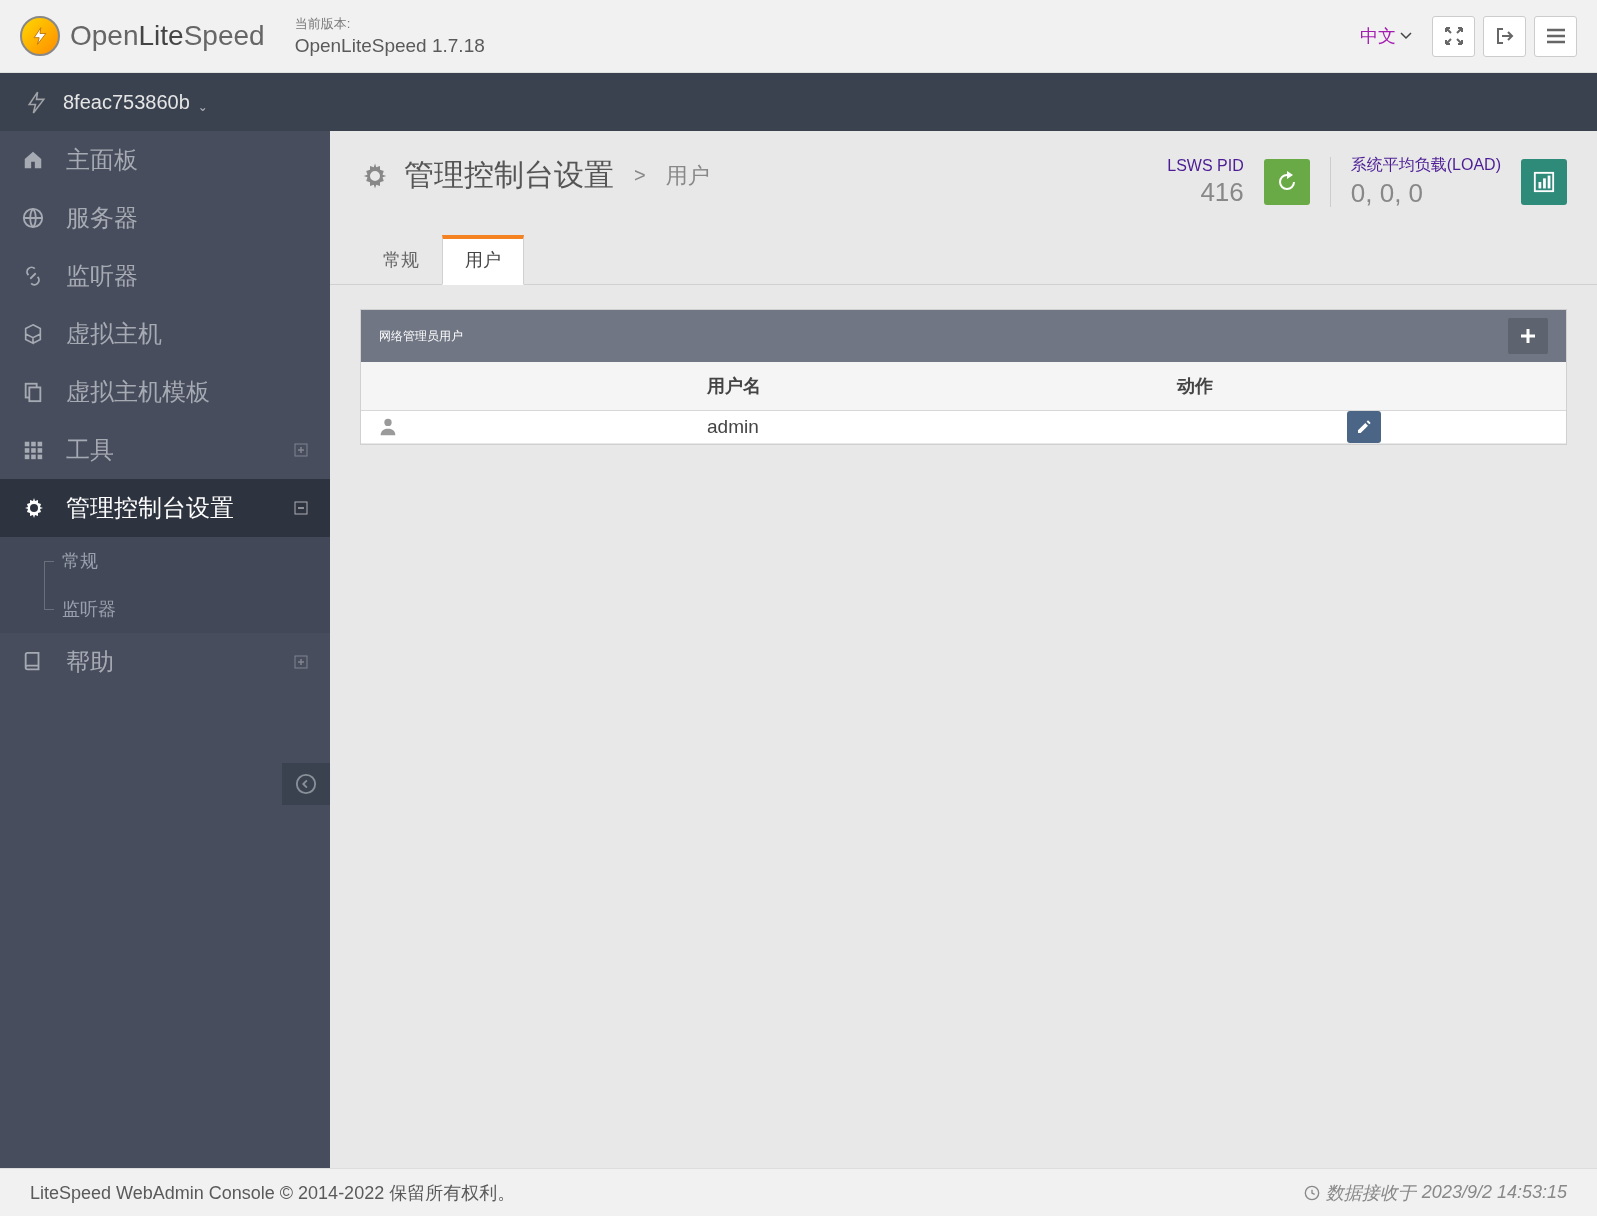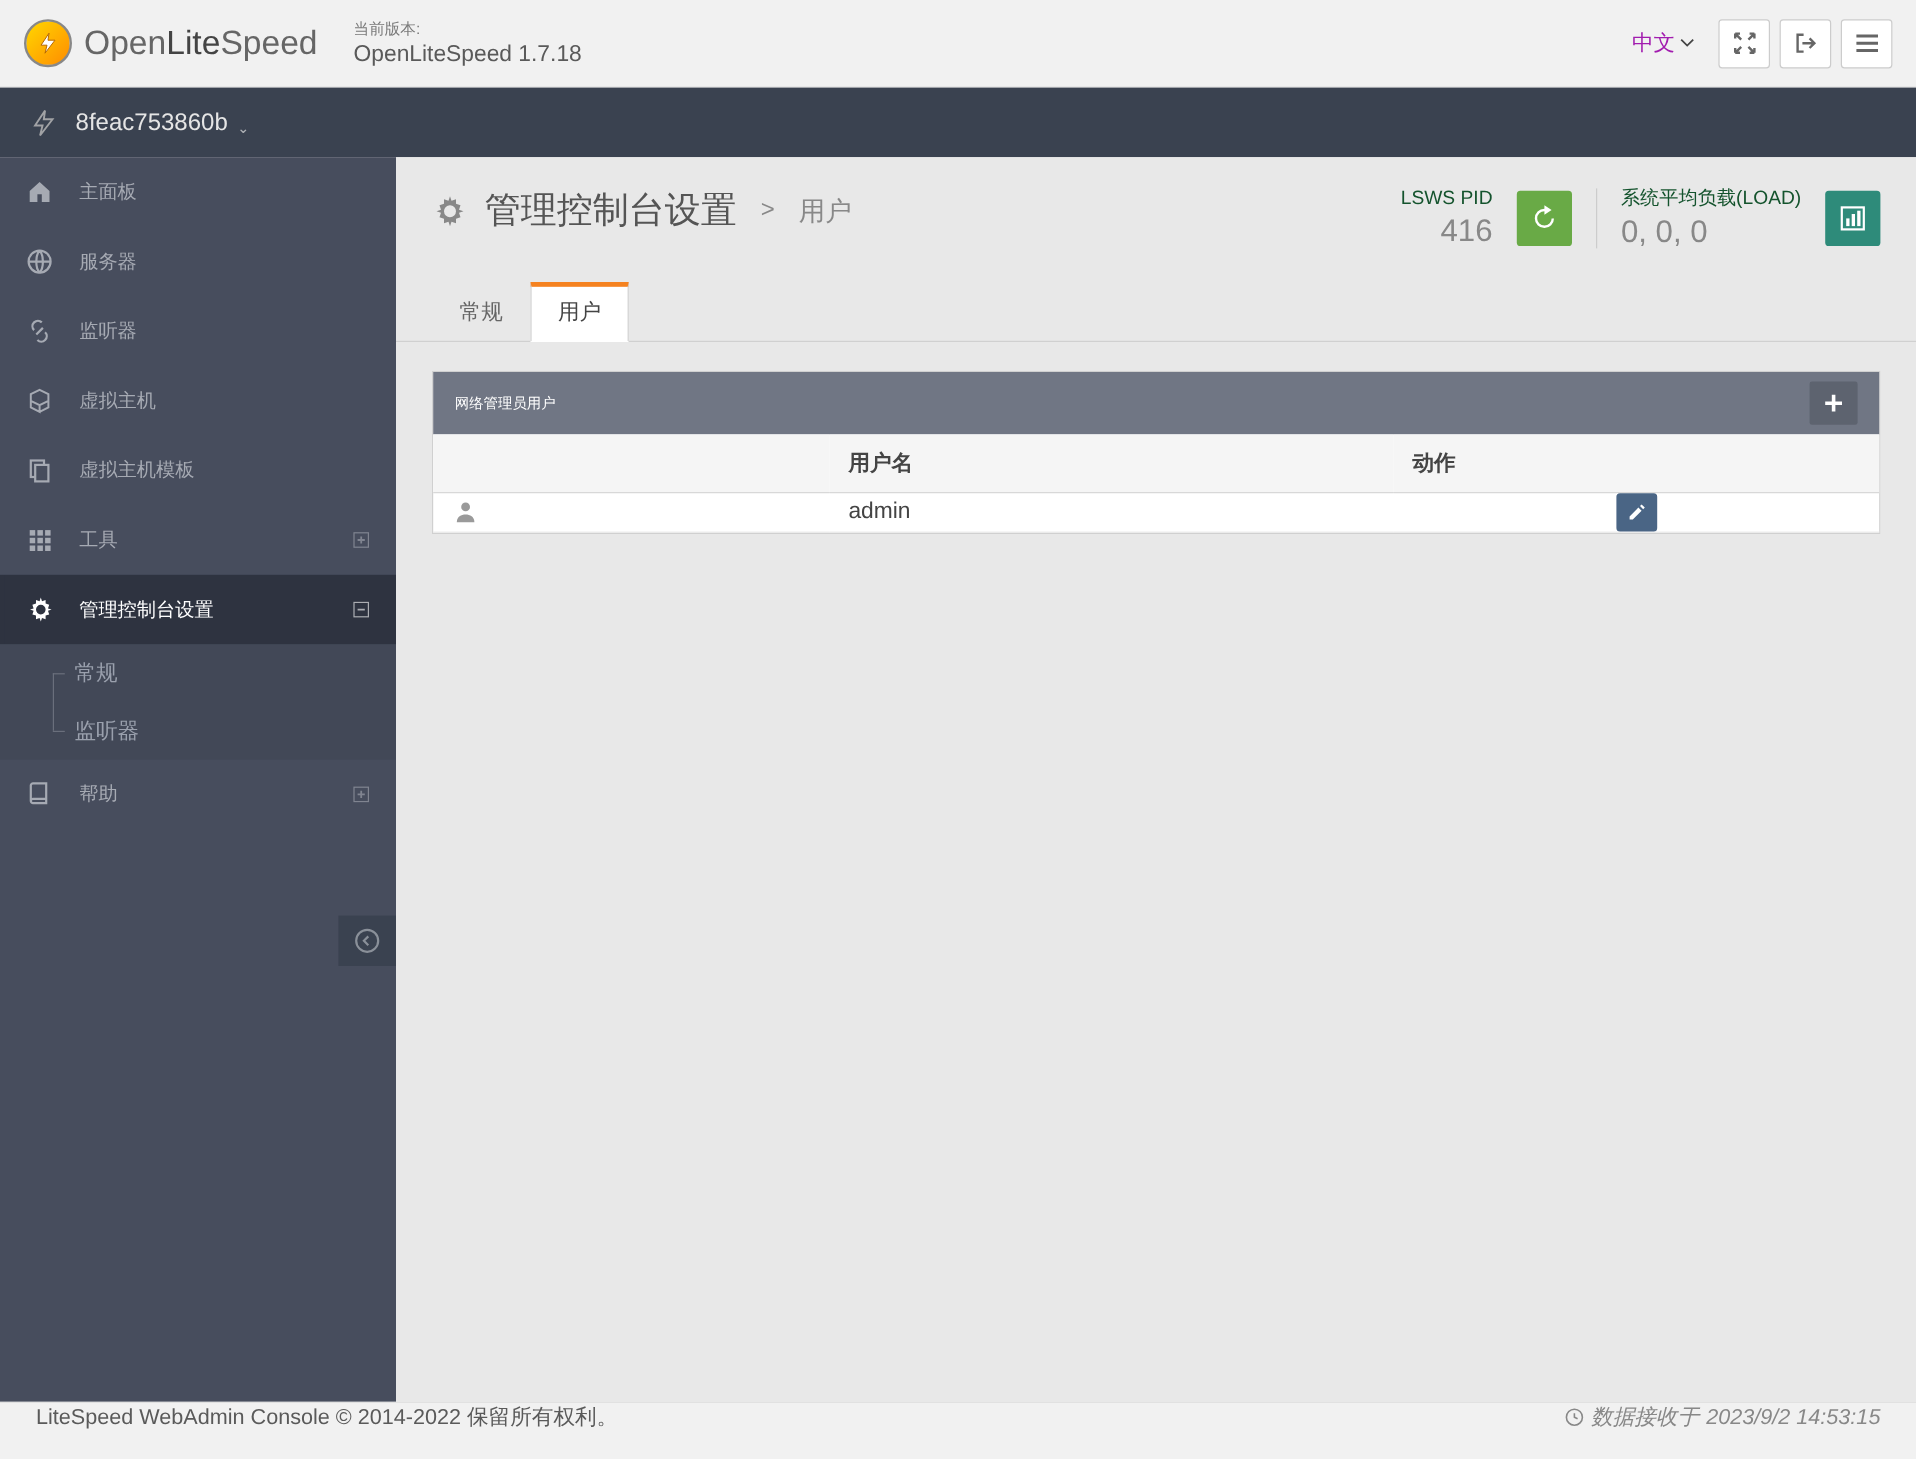--- a/index.html
+++ b/index.html
@@ -23,42 +23,42 @@
 .server-bar{height:58px;background:#3a4250;display:flex;align-items:center;padding:0 24px;color:#e5e5e5}
 .server-bar .bolt{width:25px;height:25px;margin-right:14px;opacity:0.8}
 .server-name{font-size:20px;display:flex;align-items:flex-end;gap:8px;cursor:pointer}
 .server-name .chevron{font-size:12px;opacity:0.7}
 
 
 .body-wrap{display:flex;height:calc(1216px - 73px - 58px - 48px)}
 
 
 .sidebar{width:330px;background:#474d5d;position:relative}
-.nav-item{height:58px;display:flex;align-items:center;padding:0 22px;color:#a6aab3;font-size:16px;cursor:pointer;gap:20px;position:relative}
+.nav-item{height:58px;display:flex;align-items:center;padding:0 22px;color:#a6aab3;font-size:24px;cursor:pointer;gap:20px;position:relative}
 .nav-item.active{background:#2e3340;color:#fff;box-shadow:inset 4px 0 0 #2e3340}
 .nav-icon{width:24px;text-align:center;font-size:20px}
 .nav-expand{margin-left:auto;font-size:14px;opacity:0.6}
 .sub-item{height:48px;display:flex;align-items:center;padding:0 22px 0 62px;color:#9aa0ad;font-size:18px;cursor:pointer;background:#424857;position:relative}
 .sub-item::before{content:"";position:absolute;left:44px;top:50%;width:10px;height:1px;background:#6a6f7c}
 .sub-item::after{content:"";position:absolute;left:44px;top:0;width:1px;height:100%;background:#6a6f7c}
 .sub-item.first::after{top:50%;height:50%}
 .sub-item.last::after{height:50%}
 .collapse-btn{position:absolute;right:0;width:48px;height:42px;background:#3a4250;display:flex;align-items:center;justify-content:center;color:#8a9099;font-size:22px;cursor:pointer}
 
 
 .main{flex:1;background:#e8e8e8;display:flex;flex-direction:column}
 .page-header{padding:24px 30px 0 30px;display:flex;align-items:flex-start}
 .page-title{display:flex;align-items:center;gap:14px;color:#5a5a5a}
 .page-title .gear{font-size:28px;color:#888}
 .page-title h1{font-size:30px;font-weight:400;color:#555}
 .breadcrumb-sep{font-size:20px;color:#888;margin:0 6px}
 .breadcrumb-cur{font-size:22px;color:#888}
 .header-stats{margin-left:auto;display:flex;align-items:center;gap:20px}
 .stat-block{text-align:right}
-.stat-label{font-size:16px;color:#14532d}
+.stat-label{font-size:16px;color:#4c1d95}
 .stat-value{font-size:26px;color:#888;margin-top:2px}
 .stat-sep{width:1px;height:50px;background:#ccc}
 .restart-btn{width:46px;height:46px;background:#69aa46;border-radius:3px;display:flex;align-items:center;justify-content:center;color:#fff;font-size:24px;font-weight:bold;cursor:pointer}
 .stats-btn{width:46px;height:46px;background:#2e8b7a;border-radius:3px;display:flex;align-items:center;justify-content:center;color:#fff;cursor:pointer}
 
 
 .tabs{display:flex;padding:26px 30px 0 30px;border-bottom:1px solid #d0d0d0}
 .tab{padding:12px 22px;font-size:18px;color:#666;cursor:pointer;border:1px solid transparent;margin-bottom:-1px}
 .tab.active{background:#fff;border:1px solid #d0d0d0;border-top:4px solid #f58220;border-bottom:1px solid #fff;padding-top:9px;color:#444;font-weight:500}
 
@@ -70,21 +70,21 @@
 .table{width:100%;border-collapse:collapse}
 .table th{background:#f5f5f5;padding:12px 16px;font-size:18px;font-weight:600;text-align:left;color:#444;border-bottom:1px solid #d8d8d8}
 .table td{padding:0 16px;font-size:19px;color:#444;border-bottom:1px solid #e8e8e8}
 .col-icon{width:330px}
 .col-user{width:470px}
 .col-action{text-align:center}
 .user-icon{color:#9a9a9a;font-size:20px}
 .edit-btn{width:34px;height:32px;background:#4a6585;border-radius:3px;display:inline-flex;align-items:center;justify-content:center;color:#fff;cursor:pointer}
 
 
-.footer{height:48px;background:#f1f1f1;display:flex;align-items:flex-start;padding:0 30px;color:#5a5a5a;font-size:18px;border-top:1px solid #ddd}
+.footer{height:48px;background:#f1f1f1;display:flex;align-items:center;padding:0 30px;color:#5a5a5a;font-size:18px;border-top:1px solid #ddd}
 .footer-right{margin-left:auto;font-style:italic;color:#888;display:flex;align-items:center;gap:6px}
 
 svg{display:block}
 </style>
 </head>
 <body>
 
 <div class="header">
   <div class="logo">
     <div class="logo-icon">

